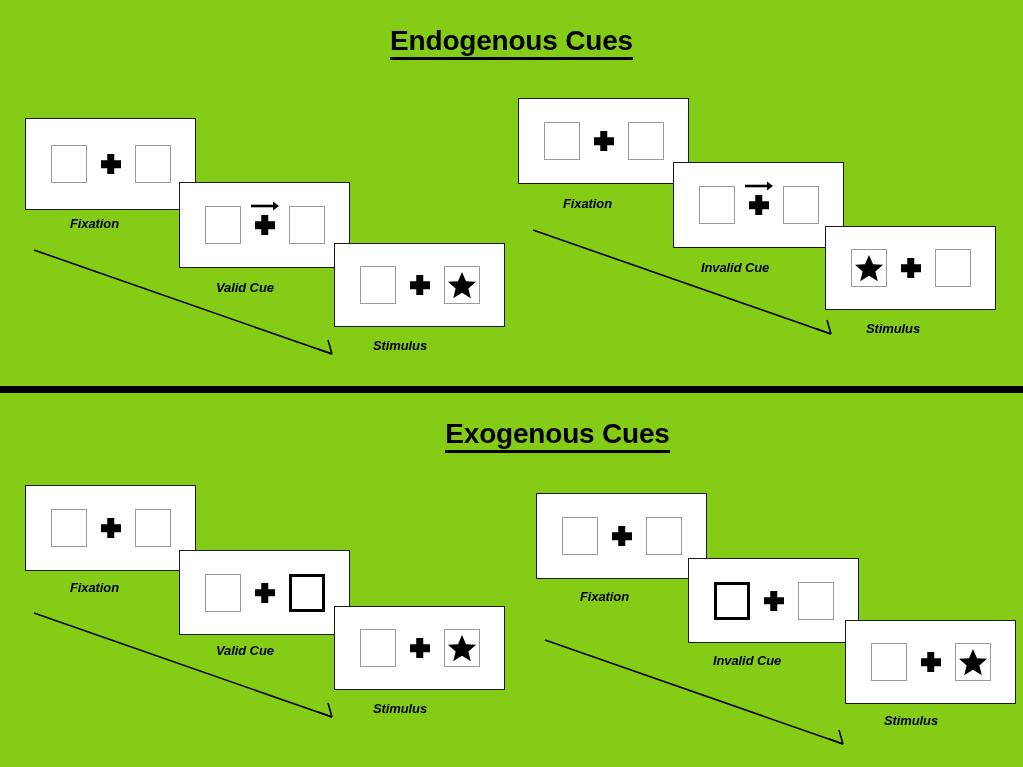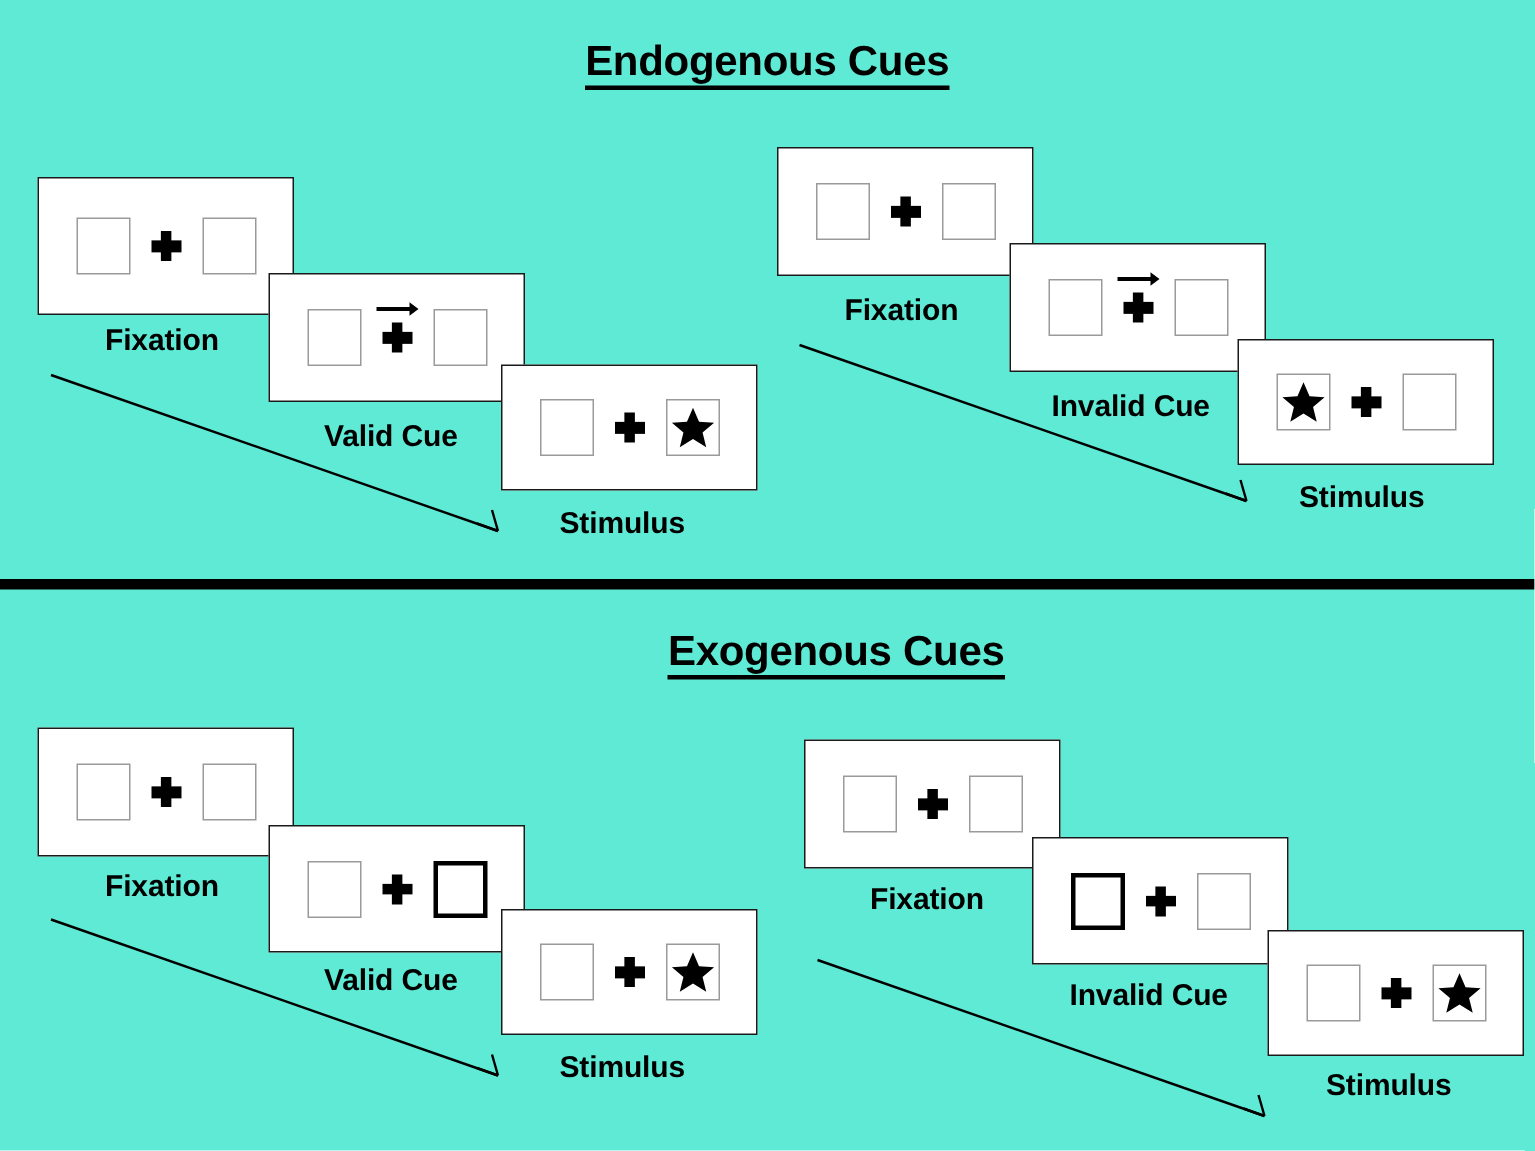--- a/index.html
+++ b/index.html
@@ -12,21 +12,21 @@
     height: 767px;
     font-family: "Liberation Sans", sans-serif;
     color: #000000;
     overflow: hidden;
   }
 
   .page {
     position: relative;
     width: 1023px;
     height: 767px;
-    background: #5eead4;
+    background: #84cc16;
   }
 
   
   .section-title {
     position: absolute;
     left: 0;
     width: 1023px;
     text-align: center;
     font-size: 28px;
     font-weight: bold;
@@ -130,24 +130,25 @@
   .plus-wrap {
     position: relative;
     display: flex;
     align-items: center;
     justify-content: center;
   }
 
   
   .caption {
     position: absolute;
-    font-size: 20px;
+    font-size: 13px;
     font-weight: bold;
     white-space: nowrap;
     letter-spacing: -0.1px;
+    font-style: italic;
   }
 
   
   .seq-arrow {
     position: absolute;
     overflow: visible;
   }
   .seq-arrow svg { display: block; overflow: visible; }
 </style>
 </head>

